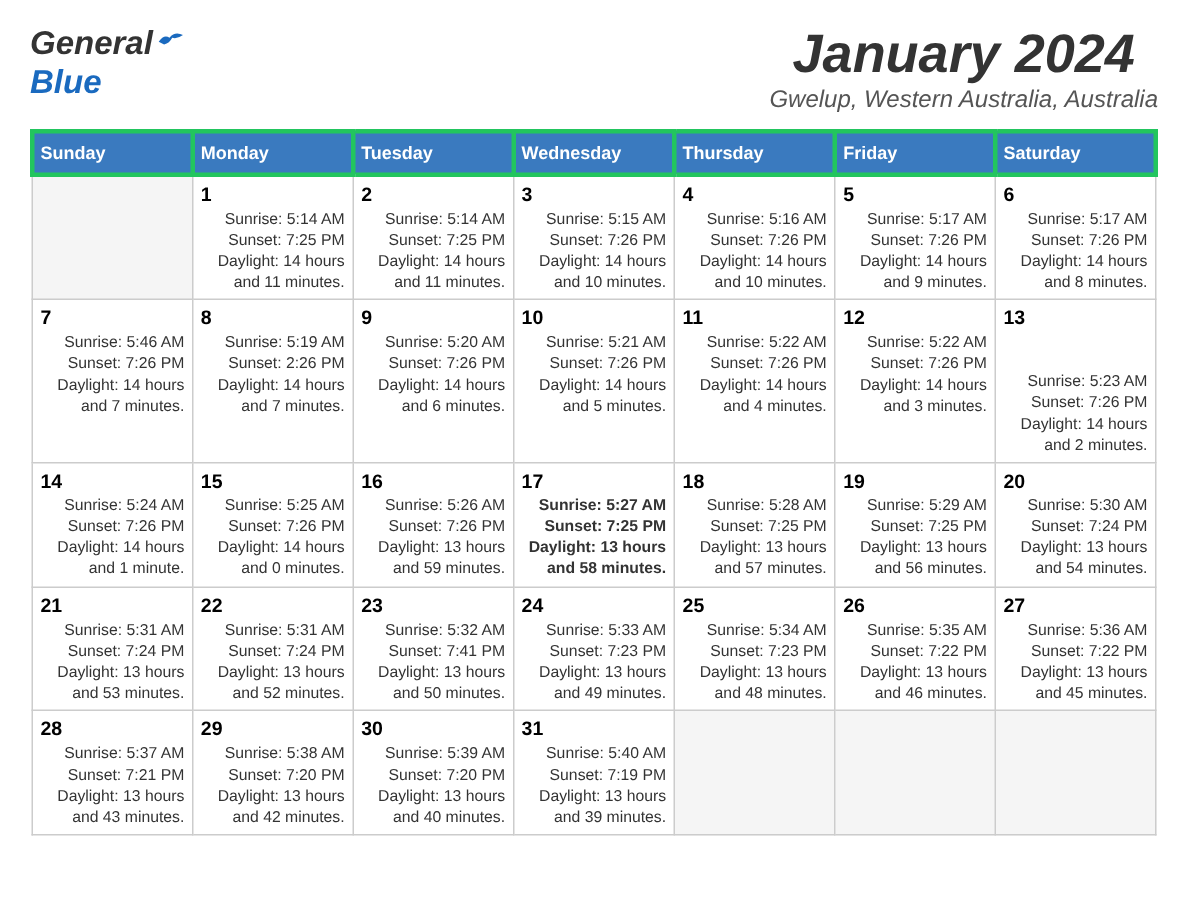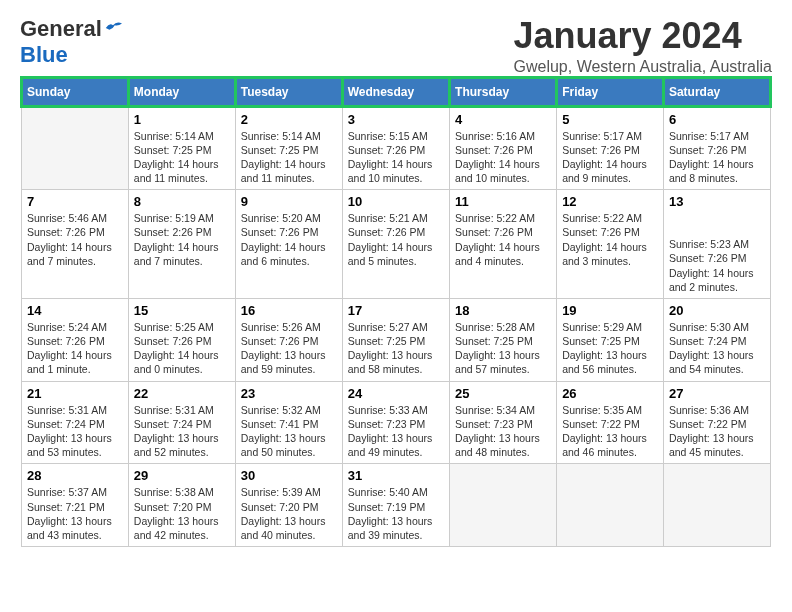--- a/index.html
+++ b/index.html
@@ -7,20 +7,22 @@
       font-family: Arial, sans-serif;
       background: #fff;
       width: 792px;
       min-height: 612px;
       padding: 16px 20px;
     }
     .header {
       display: flex;
       justify-content: space-between;
       align-items: flex-start;
+      margin-bottom: 10px;
+      font-style: italic;
     }
     .logo {
       display: flex;
       flex-direction: column;
       align-items: flex-start;
     }
     .logo-text {
       display: flex;
       align-items: center;
       font-size: 22px;
@@ -29,21 +31,21 @@
     }
     .logo-general { color: #333; }
     .logo-blue { color: #1a6abf; }
     .logo-bird {
       width: 18px;
       height: 14px;
       margin-left: 2px;
       margin-top: -4px;
     }
     .title-block {
-      text-align: left;
+      text-align: center;
     }
     .month-title {
       font-size: 36px;
       font-weight: bold;
       color: #333;
       line-height: 1.1;
     }
     .location-title {
       font-size: 16px;
       color: #555;
@@ -73,20 +75,21 @@
     .day-number {
       font-weight: bold;
       font-size: 13px;
       margin-bottom: 2px;
       display: block;
     }
     .cell-info {
       font-size: 10.5px;
       color: #333;
       line-height: 1.35;
+      text-align: right;
     }
     .empty-cell {
       background: #f5f5f5;
     }
   </style>
 </head>
 <body>
 
 <div class="header">
   <div class="logo">
@@ -232,21 +235,21 @@
         </td>
         <td>
           <span class="day-number">16</span>
           <div class="cell-info" style="white-space: pre-line;">Sunrise: 5:26 AM
 Sunset: 7:26 PM
 Daylight: 13 hours
 and 59 minutes.</div>
         </td>
         <td>
           <span class="day-number">17</span>
-          <div class="cell-info" style="white-space: pre-line;">Sunrise: 5:27 AM
+          <div class="cell-info" style="white-space: pre-line; font-weight: bold;">Sunrise: 5:27 AM
 Sunset: 7:25 PM
 Daylight: 13 hours
 and 58 minutes.</div>
         </td>
         <td>
           <span class="day-number">18</span>
           <div class="cell-info" style="white-space: pre-line;">Sunrise: 5:28 AM
 Sunset: 7:25 PM
 Daylight: 13 hours
 and 57 minutes.</div>

